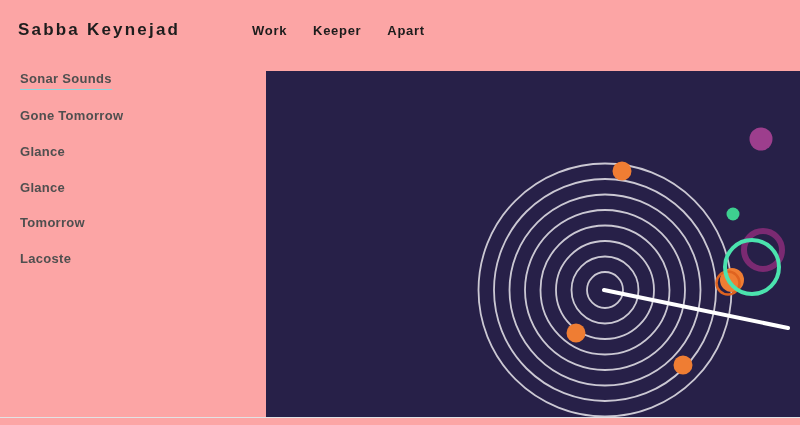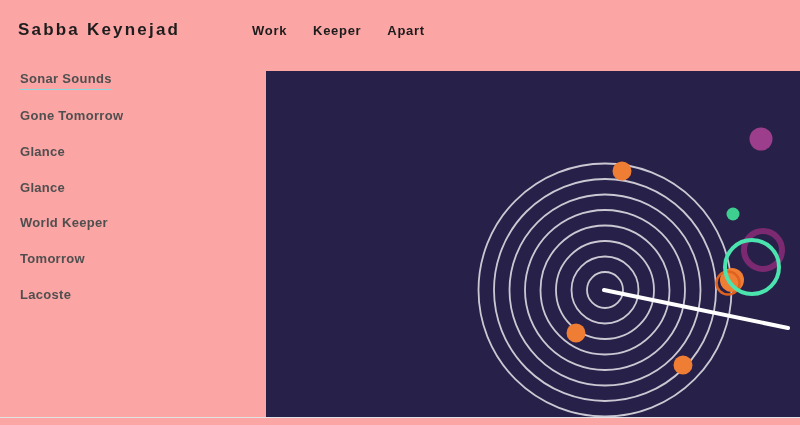--- a/index.html
+++ b/index.html
@@ -108,21 +108,20 @@
       <div class="nav-item">Keeper</div>
       <div class="nav-item">Apart</div>
     </div>
   </div>
 
   <div class="sidebar">
     <div class="sidebar-item active"><span class="label-inner">Sonar Sounds</span></div>
     <div class="sidebar-item"><span class="label-inner">Gone Tomorrow</span></div>
     <div class="sidebar-item"><span class="label-inner">Glance</span></div>
     <div class="sidebar-item"><span class="label-inner">Glance</span></div>
-    <div class="sidebar-item"><span class="label-inner">World Keeper</span></div>
     <div class="sidebar-item"><span class="label-inner">Tomorrow</span></div>
     <div class="sidebar-item"><span class="label-inner">Lacoste</span></div>
   </div>
 
   <div class="panel">
     <svg id="sonar-svg" viewBox="0 0 534 346" xmlns="http://www.w3.org/2000/svg">
         <circle cx="339" cy="219" r="18" fill="none" stroke="#cbc8d3" stroke-width="1.8"></circle>
         <circle cx="339" cy="219" r="33.5" fill="none" stroke="#cbc8d3" stroke-width="1.8"></circle>
         <circle cx="339" cy="219" r="49" fill="none" stroke="#cbc8d3" stroke-width="1.8"></circle>
         <circle cx="339" cy="219" r="64.5" fill="none" stroke="#cbc8d3" stroke-width="1.8"></circle>

